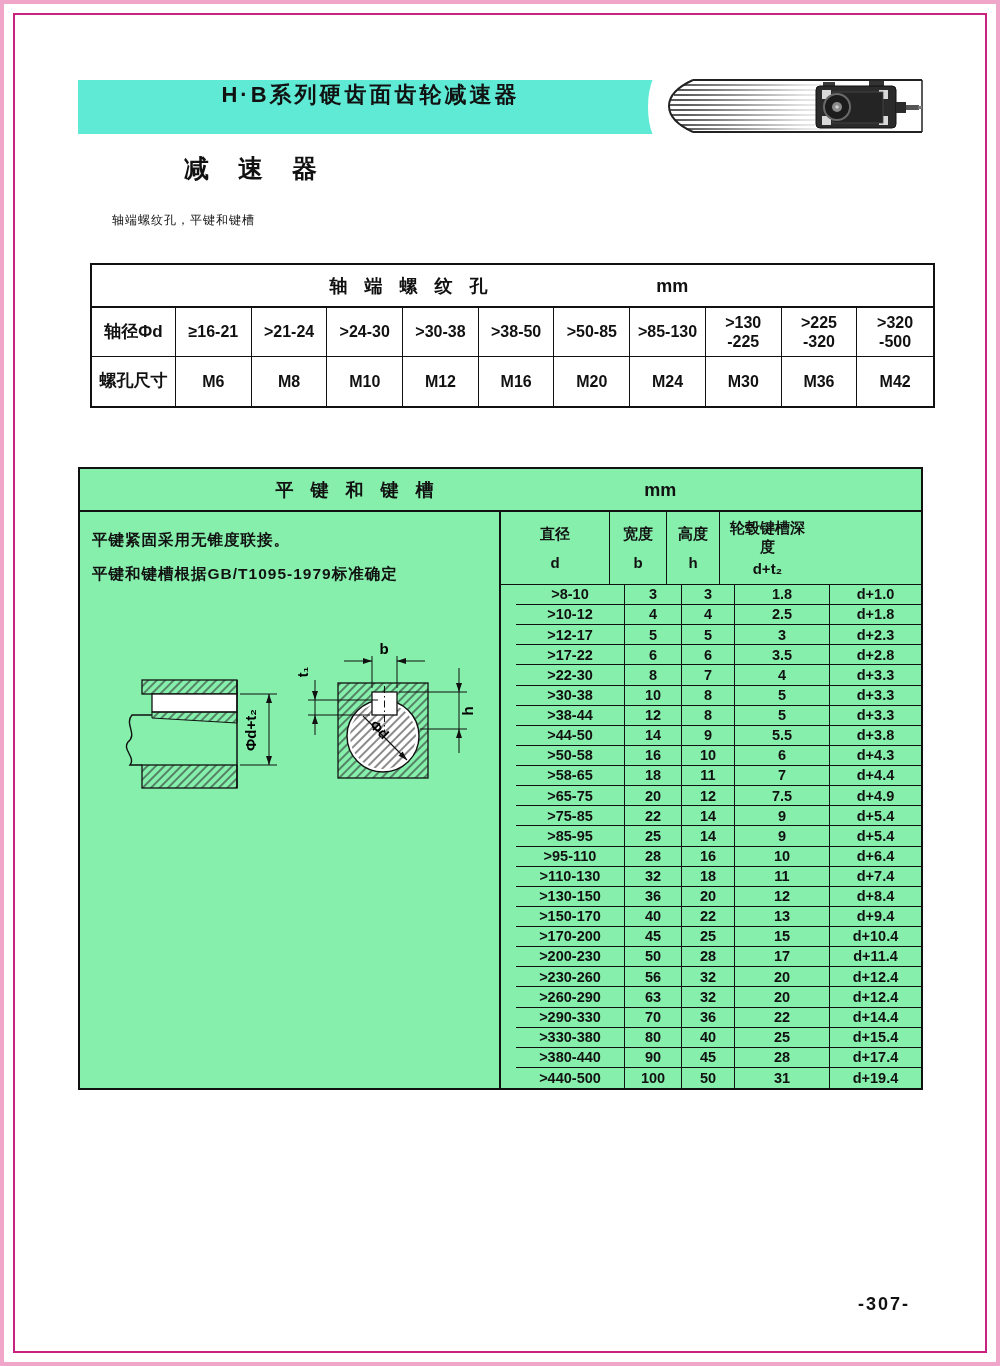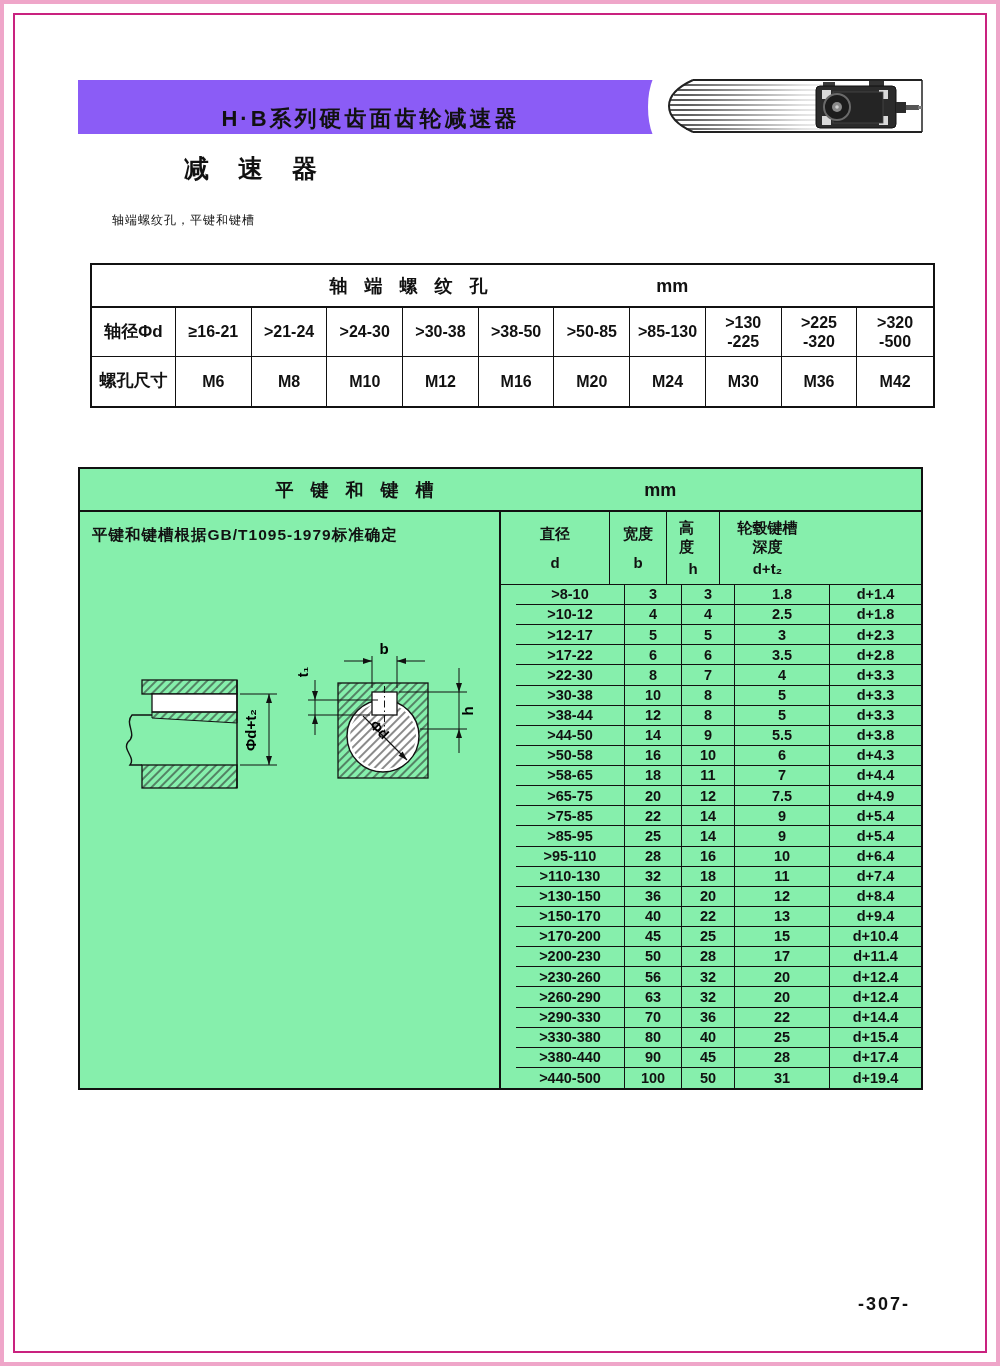--- a/index.html
+++ b/index.html
@@ -6,22 +6,22 @@
   body{
     width:1000px;height:1366px;position:relative;background:#ffffff;
     font-family:"Liberation Sans", sans-serif;color:#111;
     -webkit-font-smoothing:antialiased;
   }
   .frame-outer{position:absolute;inset:0;border:4px solid #efa6c9;pointer-events:none;}
   .frame-inner{position:absolute;left:13px;top:13px;right:13px;bottom:13px;border:2.5px solid #c9227f;pointer-events:none;}
 
   
   .banner{
-    position:absolute;left:78px;top:80px;width:585px;height:54px;background:#8b5cf6;
-    display:flex;align-items:flex-end;justify-content:center;
+    position:absolute;left:78px;top:80px;width:585px;height:54px;background:#5eead4;
+    display:flex;align-items:flex-start;justify-content:center;
   }
   .banner-title{font-size:22px;font-weight:bold;letter-spacing:3px;}
   .banner-notch{position:absolute;left:648px;top:68px;width:32px;height:78px;background:#fff;border-radius:50%;}
   .deco{position:absolute;left:663px;top:78px;width:262px;height:56px;}
   .deco svg{display:block;width:100%;height:100%;}
 
   .sec-title{position:absolute;left:184px;top:152px;font-size:25px;font-weight:bold;letter-spacing:2px;word-spacing:18px;}
   .subtitle{position:absolute;left:112px;top:212px;font-size:12px;font-weight:normal;letter-spacing:1px;}
 
   
@@ -41,21 +41,21 @@
   .t2{position:absolute;left:78px;top:467px;width:845px;height:623px;border:2.5px solid #111;box-sizing:border-box;background:#86efac;}
   .t2 .tbl-title{left:33%;}
   .t2-body{display:flex;height:calc(100% - 43px);}
   .t2-left{width:421px;border-right:2px solid #111;box-sizing:border-box;position:relative;}
   .t2-left p{margin:0;padding:0 0 0 12px;font-size:15.5px;font-weight:600;letter-spacing:1px;}
   .t2-left p.n1{margin-top:18px;}
   .t2-left p.n2{margin-top:13px;}
   .diagram{position:absolute;left:0;top:122px;width:421px;height:245px;}
   .t2-right{flex:1;display:flex;flex-direction:column;}
   .t2-head{height:73px;border-bottom:1.5px solid #111;box-sizing:border-box;display:grid;grid-template-columns:109px 57px 53px 95px 1fr;}
-  .t2-head>div{border-right:1.5px solid #111;display:flex;flex-direction:column;align-items:center;justify-content:space-evenly;padding:3px 12px;}
+  .t2-head>div{border-right:1.5px solid #111;display:flex;flex-direction:column;align-items:center;justify-content:space-evenly;padding:3px 4px;}
   .t2-head>div:last-child{border-right:none;text-align:center;}
   .t2-head .cn{font-size:15px;font-weight:bold;}
   .t2-head .sym{font-size:15px;font-weight:600;}
   .t2-rows{flex:1;display:grid;grid-template-columns:109px 57px 53px 95px 1fr;grid-auto-rows:1fr;padding-left:15px;}
   .t2-rows>div{border-right:1.5px solid #111;border-bottom:1.5px solid #111;display:flex;align-items:center;justify-content:center;
     font-size:14.5px;font-weight:600;line-height:1;}
   .t2-rows>div:nth-child(5n){border-right:none;}
   .t2-rows>div:nth-last-child(-n+5){border-bottom:none;}
 
   .pageno{position:absolute;left:858px;top:1294px;font-size:18px;font-weight:600;letter-spacing:2px;}
@@ -151,20 +151,21 @@
       </div>
   </div>
 
   <div class="t2">
     <div class="tbl-title-row">
       <span class="tbl-title">平 键 和 键 槽</span>
       <span class="tbl-unit">mm</span>
     </div>
     <div class="t2-body">
       <div class="t2-left">
+        <p class="n1">平键紧固采用无锥度联接。</p>
         <p class="n2">平键和键槽根据GB/T1095-1979标准确定</p>
 
         <svg class="diagram" viewBox="0 0 421 245">
           <defs>
             <pattern id="hatch" width="6" height="6" patternUnits="userSpaceOnUse" patternTransform="rotate(45)">
               <line x1="3" y1="0" x2="3" y2="6" stroke="#2a2a2a" stroke-width="1.1"></line>
             </pattern>
           </defs>
 
           <g>
@@ -235,21 +236,21 @@
             <div>
               <span class="cn">轮毂键槽深度</span>
               <span class="sym">d+t₂</span>
             </div>
           </div>
         <div class="t2-rows" id="t2-rows">
             <div>&gt;8-10</div>
             <div>3</div>
             <div>3</div>
             <div>1.8</div>
-            <div>d+1.4</div>
+            <div>d+1.0</div>
             <div>&gt;10-12</div>
             <div>4</div>
             <div>4</div>
             <div>2.5</div>
             <div>d+1.8</div>
             <div>&gt;12-17</div>
             <div>5</div>
             <div>5</div>
             <div>3</div>
             <div>d+2.3</div>

